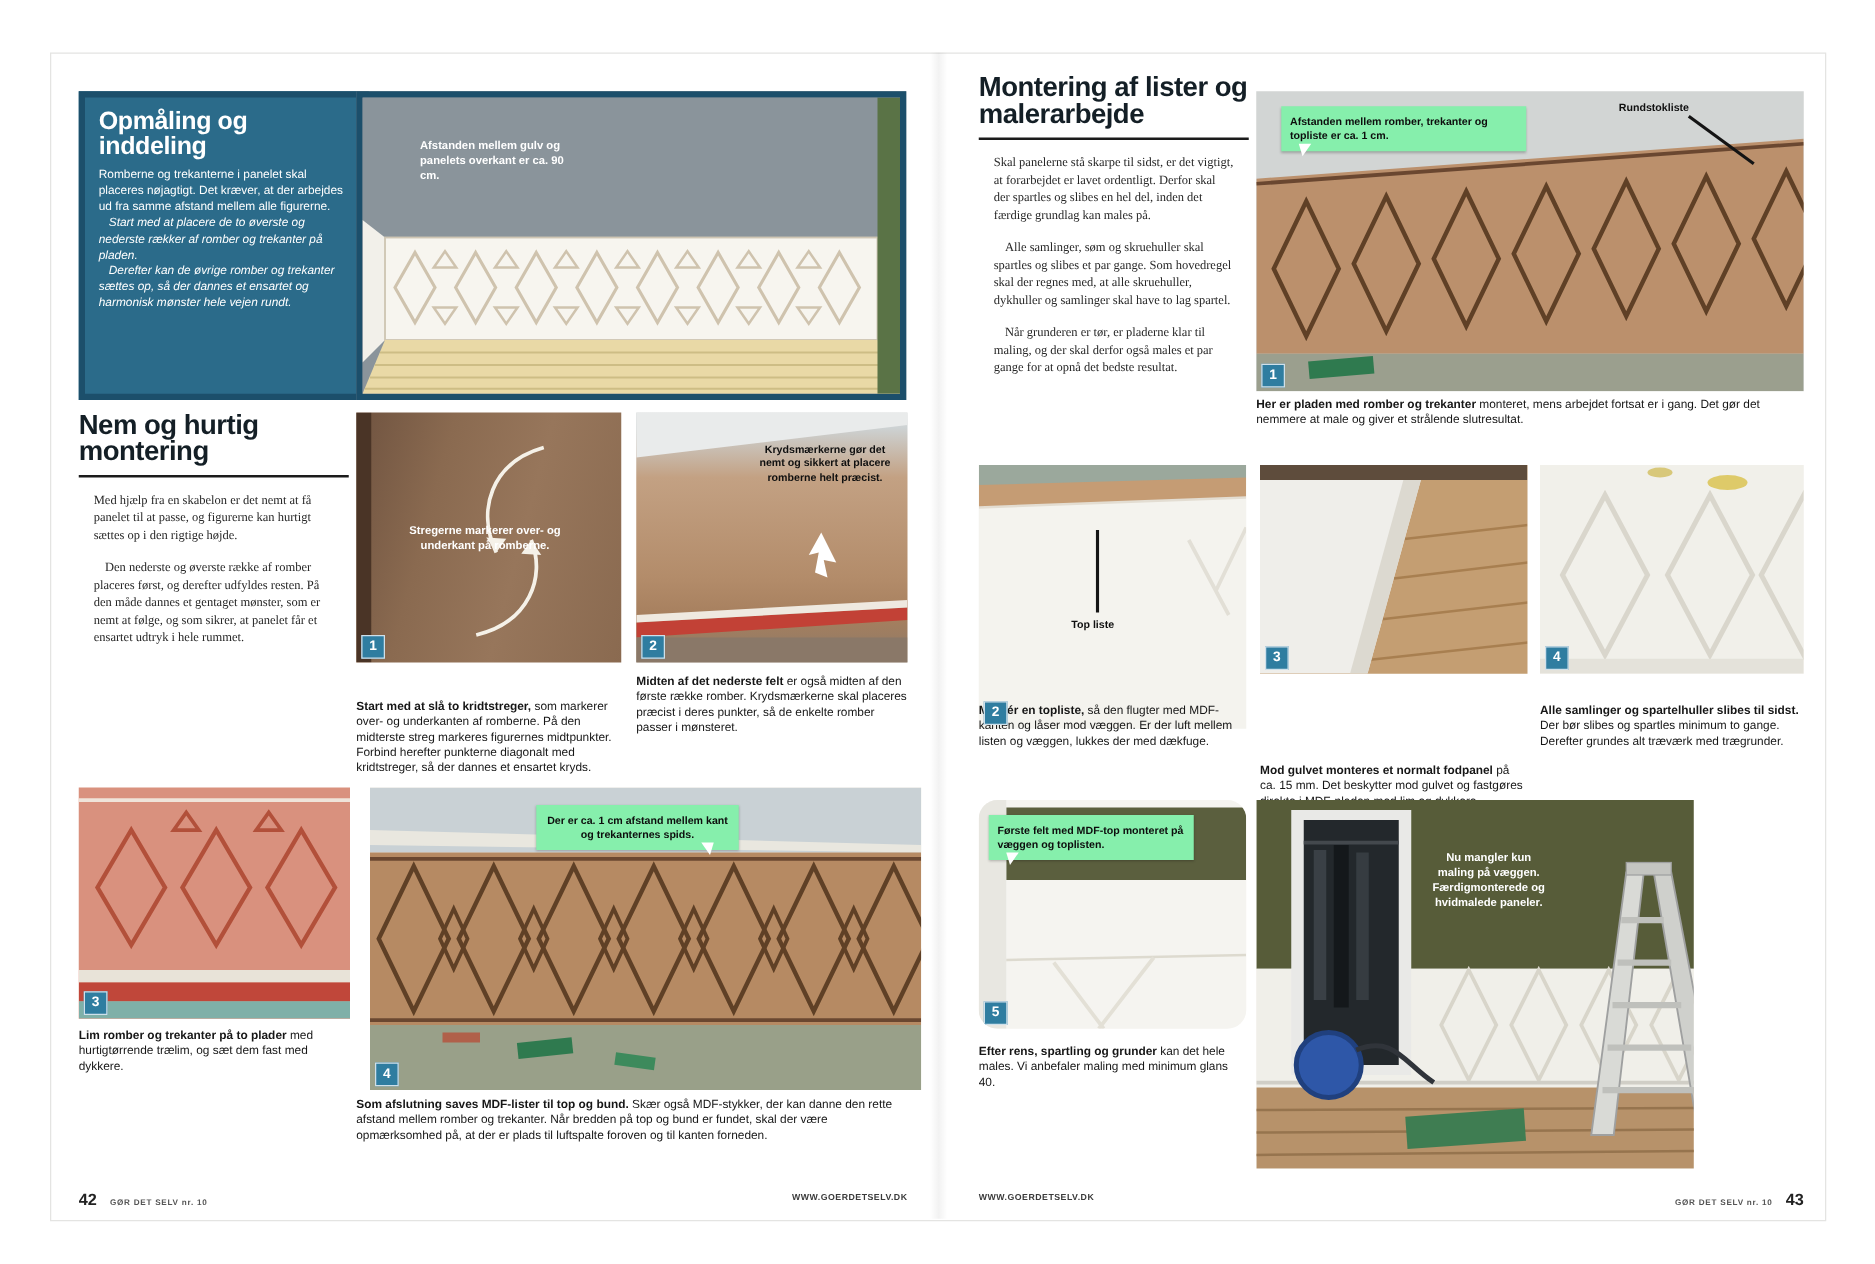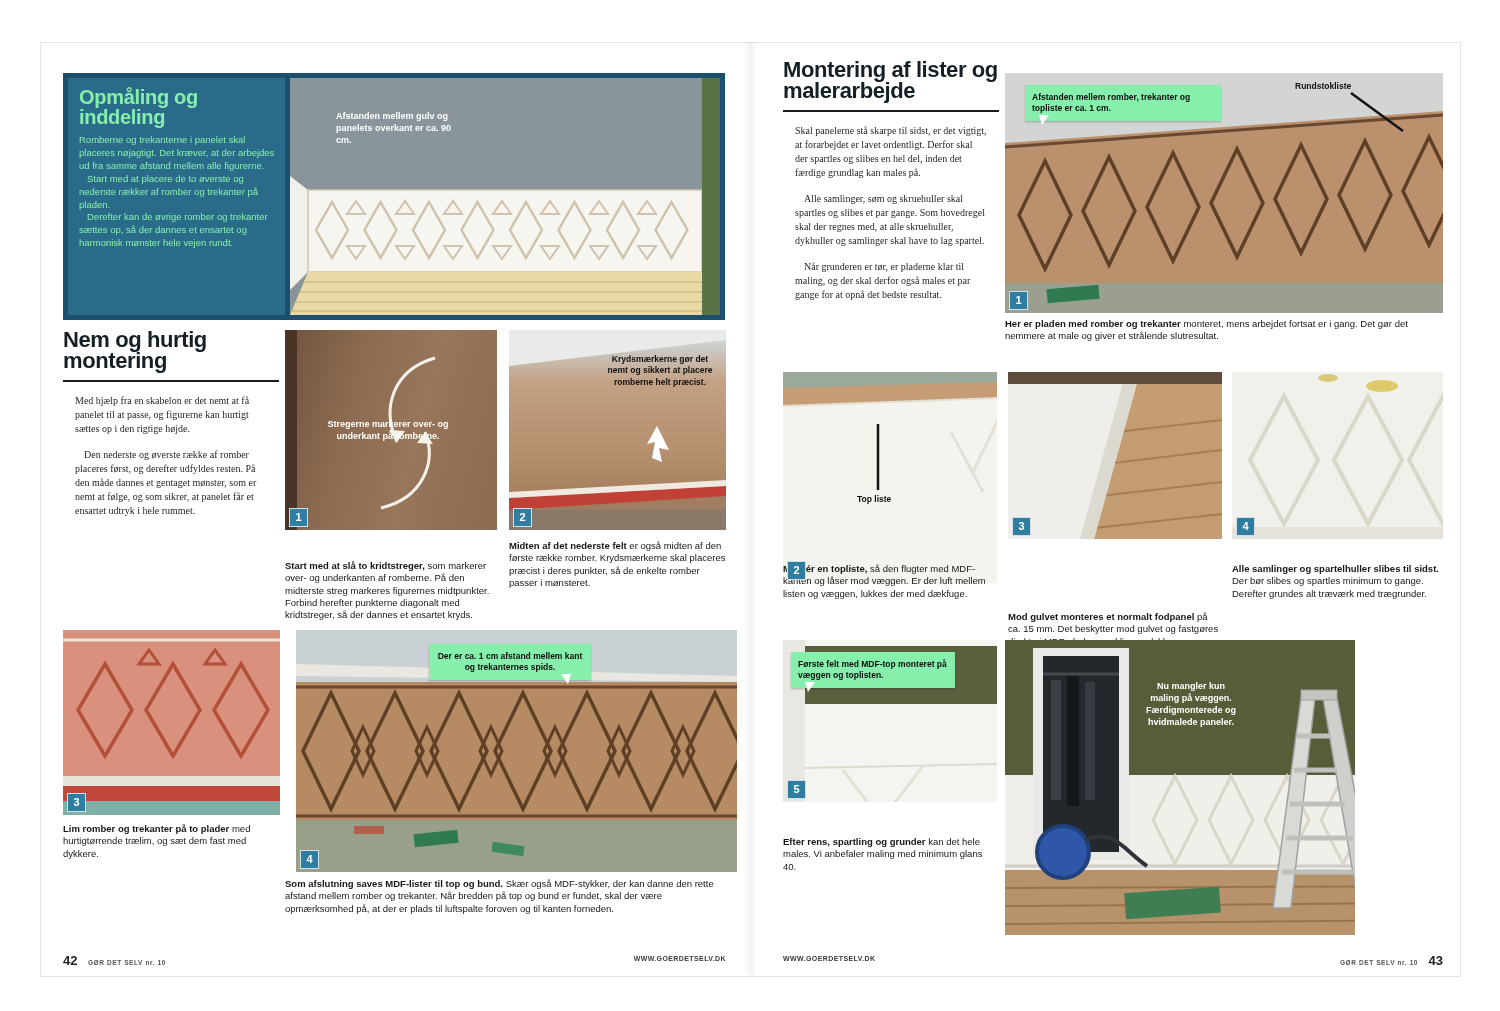--- a/index.html
+++ b/index.html
@@ -6,24 +6,24 @@
   #spread{position:relative;width:1500px;height:1011px;background:#ffffff;overflow:hidden;
           font-family:"Liberation Sans",sans-serif;}
   .abs{position:absolute;}
   .sheet-edge{position:absolute;left:40px;top:42px;width:1419px;height:933px;
               border:1px solid #e4e4e2;pointer-events:none;}
   .gutter{position:absolute;left:744px;top:42px;width:14px;height:933px;
           background:linear-gradient(90deg,rgba(0,0,0,0) 0%,rgba(0,0,0,.05) 50%,rgba(0,0,0,0) 100%);}
 
   
   .infobox{position:absolute;left:63px;top:73px;width:232px;height:247px;box-sizing:border-box;
-           background:#2b6b8a;border:5px solid #1c4f6b;color:#86efac;padding:9px 11px;}
+           background:#2b6b8a;border:5px solid #1c4f6b;color:#ffffff;padding:9px 11px;}
   .infobox h2{margin:0 0 7px 0;font-size:20px;line-height:1.0;font-weight:700;letter-spacing:-.3px;}
   .infobox p{margin:0;font-size:9.5px;line-height:1.36;}
-  .infobox p.ind{text-indent:8px;}
+  .infobox p.ind{text-indent:8px;font-style:italic;}
 
   
   .illus{position:absolute;left:285px;top:73px;width:440px;height:247px;box-sizing:border-box;
          border:5px solid #1c4f6b;background:#8a949b;}
   .illus svg{display:block;}
   .callout-white{position:absolute;color:#fff;font-weight:700;font-size:9px;line-height:1.35;}
 
   
   .section-title{margin:0;font-size:22px;line-height:.95;font-weight:700;color:#141f26;letter-spacing:-.4px;}
   .rule{height:0;border-top:2px solid #1b1b1b;margin:8px 0 8px 0;}
@@ -289,21 +289,21 @@
   </div>
   <div class="cap" style="left:1008px;top:563px;width:214px;margin-top:48px;">
     <b>Mod gulvet monteres et normalt fodpanel</b>
     <span>på ca. 15 mm. Det beskytter mod gulvet og fastgøres direkte i MDF-pladen med lim og dykkere.</span>
   </div>
   <div class="cap" style="left:1232px;top:563px;width:211px;">
     <b>Alle samlinger og spartelhuller slibes til sidst.</b>
     <span>Der bør slibes og spartles minimum to gange. Derefter grundes alt træværk med trægrunder.</span>
   </div>
 
-  <figure class="photo" style="left:783px;top:640px;width:214px;height:162px;margin:0;background:#f5f4f0;">
+  <figure class="photo" style="left:783px;top:640px;width:214px;height:183px;margin:0;background:#f5f4f0;border-radius:15px;">
     <svg width="214" height="183" viewBox="0 0 214 183" style="position:absolute;left:0;top:0;">
       <rect x="22" y="6" width="192" height="58" fill="#5b5f3e"></rect>
       <rect x="0" y="0" width="22" height="183" fill="#e8e7e1"></rect>
       <line x1="22" y1="128" x2="214" y2="124" stroke="#dddacf" stroke-width="2"></line>
       <path d="M60,130 L100,183 M140,126 L96,183" stroke="#e3e0d6" stroke-width="3" fill="none"></path>
     </svg>
     <div class="callout-box tail-bl" style="left:8px;top:12px;width:150px;">Første felt med MDF-top monteret på væggen og toplisten.</div>
     <span class="badge">5</span>
   </figure>
   <div class="cap" style="left:783px;top:836px;width:214px;">

